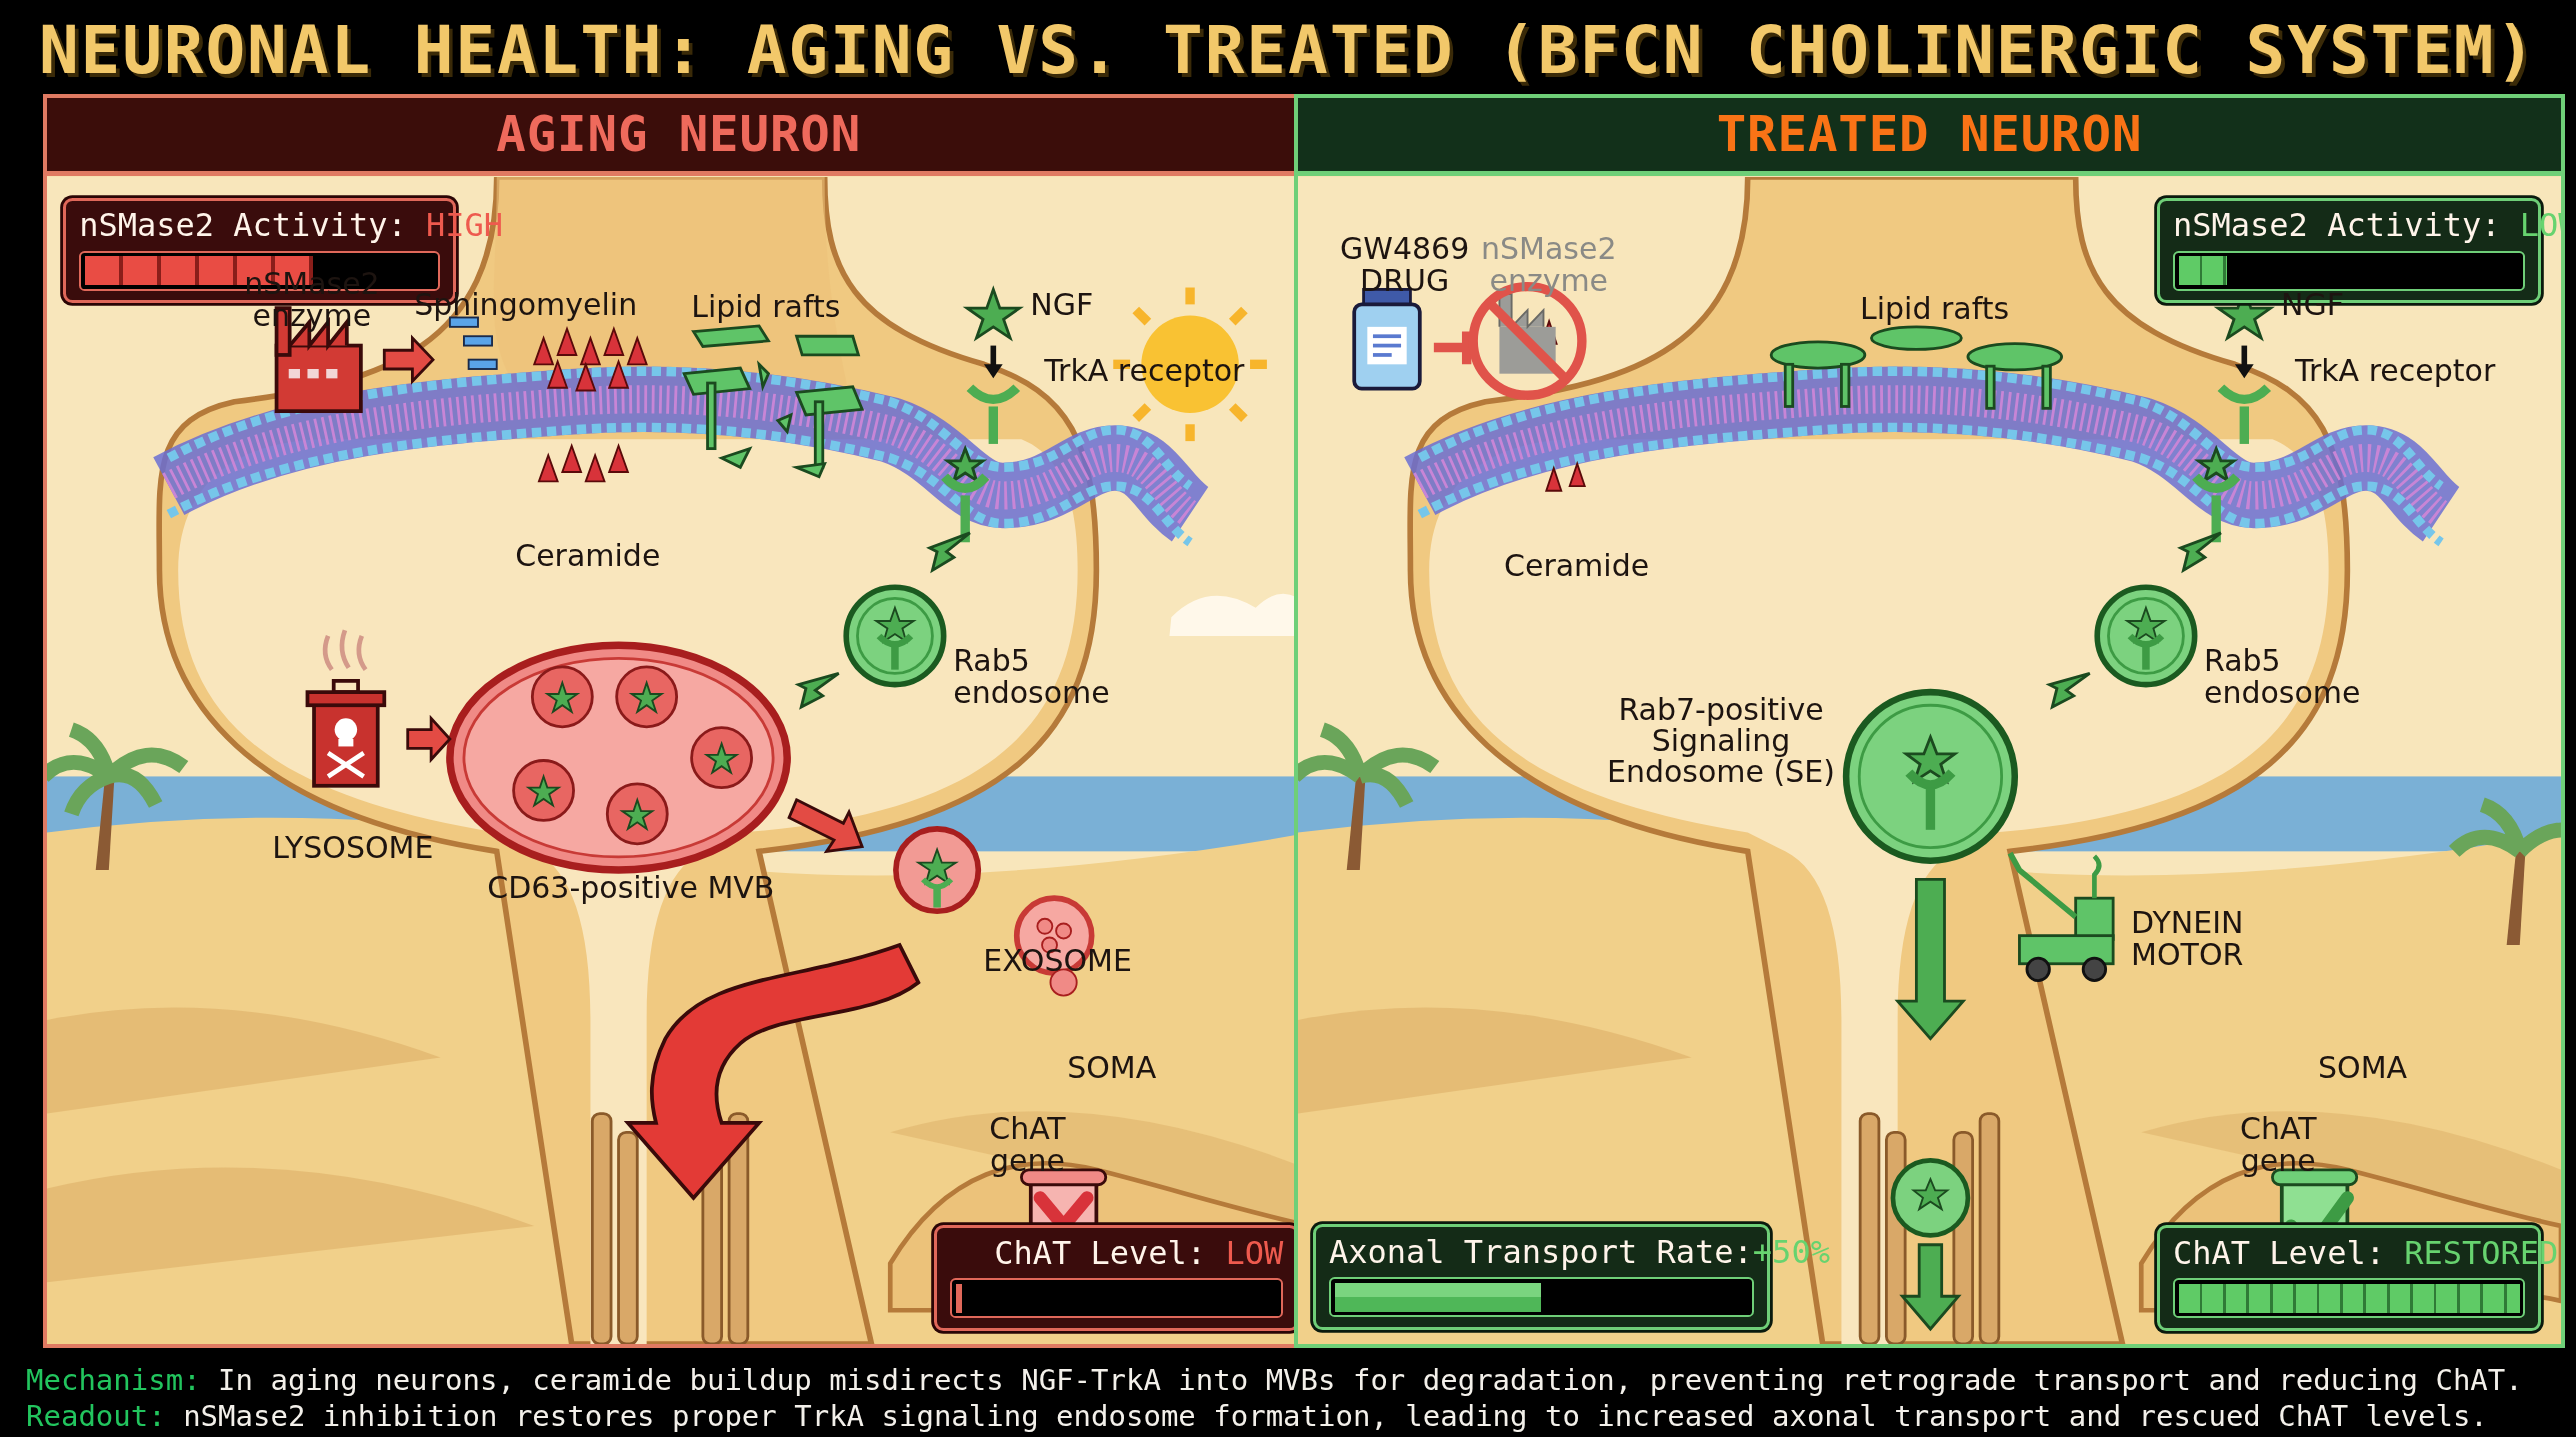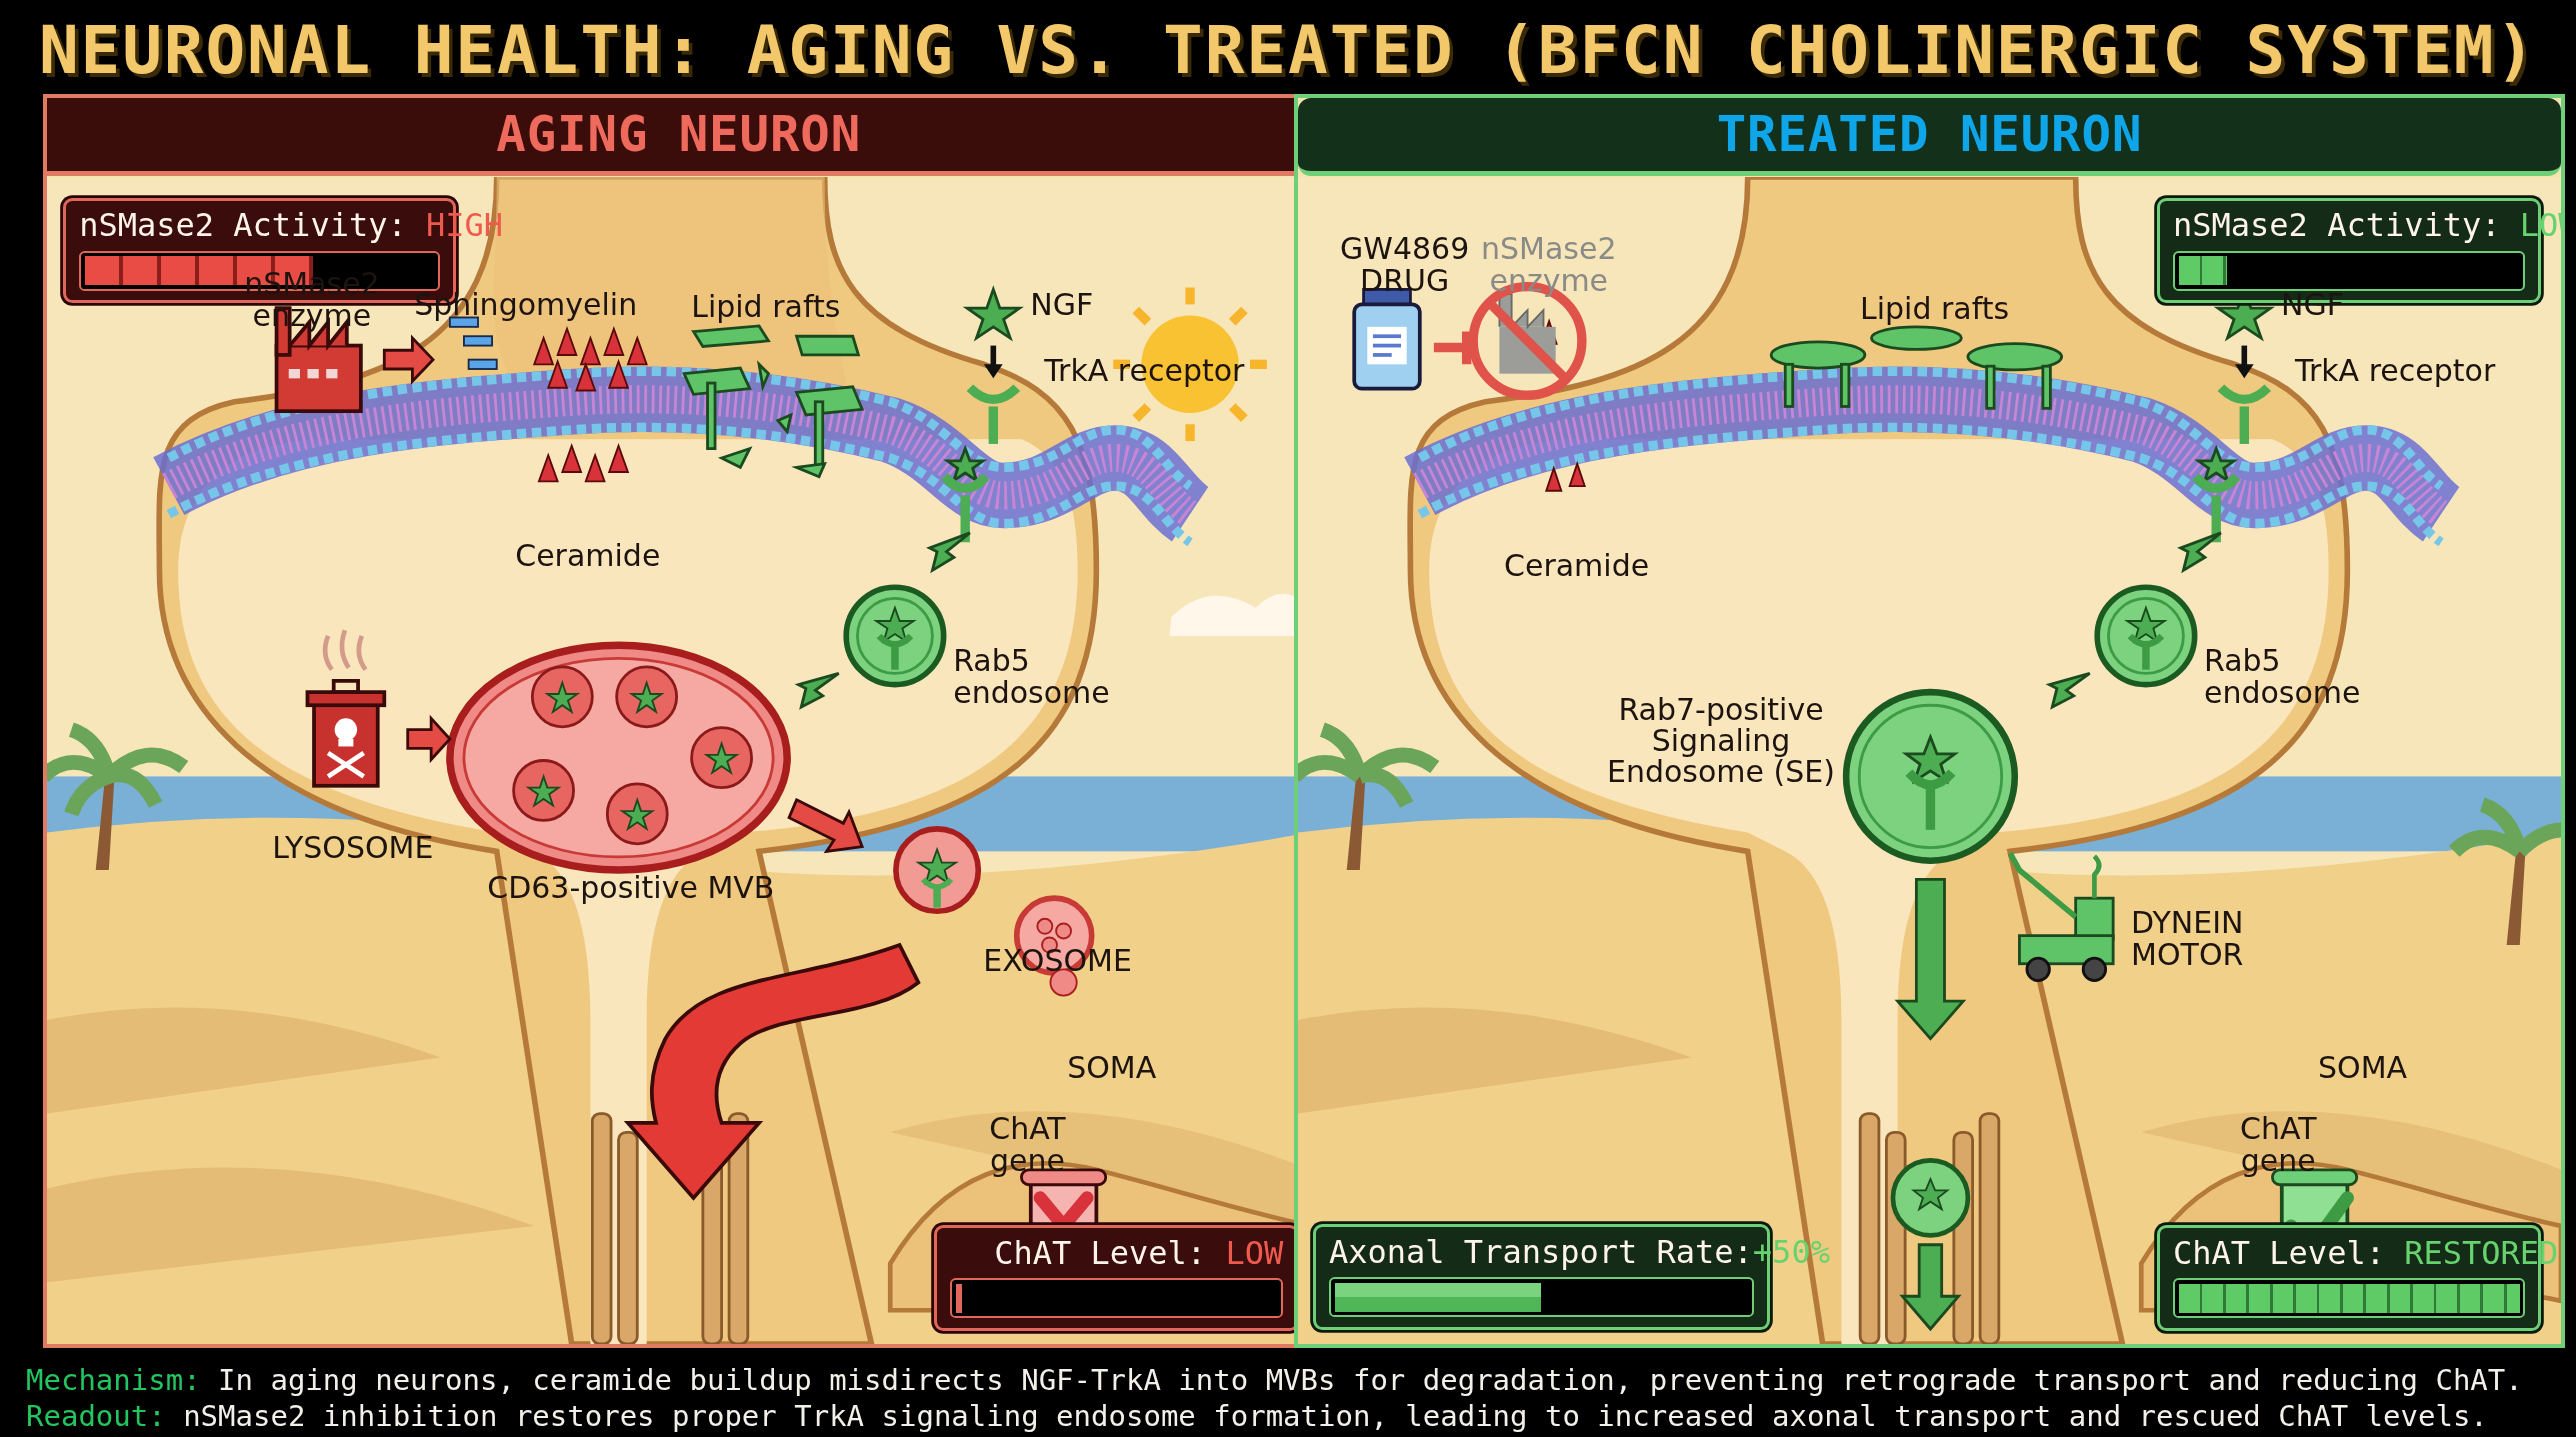--- a/index.html
+++ b/index.html
@@ -3,21 +3,21 @@
 <meta charset="utf-8">
 <style>
   html,body{margin:0;padding:0;background:#000;}
   body{width:2576px;height:1438px;position:relative;overflow:hidden;font-family:"DejaVu Sans Mono","Liberation Mono",monospace;}
   .title{position:absolute;left:0;top:13px;width:2576px;text-align:center;color:#f2c86a;font-family:"DejaVu Sans Mono",monospace;font-weight:bold;font-size:66px;letter-spacing:1.9px;line-height:75px;text-shadow:3.7px 3.7px 0 #3a2a08;}
   .panel{position:absolute;top:94px;height:1254px;box-sizing:border-box;overflow:hidden;}
   .panel.aging{left:11.2px;width:1271px;border:4.7px solid #e07a62;background:#f7e2b2;margin-left:32px;}
   .panel.treated{left:1294px;width:1271px;border:4.7px solid #6fcf78;background:#f7e2b2;}
   .panel-head{position:absolute;left:0;top:0;right:0;height:73px;text-align:center;font-weight:bold;font-size:49px;line-height:73px;letter-spacing:0.9px;}
   .aging .panel-head{background:#3b0d0a;color:#ee6a5c;border-bottom:5.6px solid #e07a62;}
-  .treated .panel-head{background:#12301a;color:#0ea5e9;border-bottom:5.6px solid #6fcf78;border-radius:13px;}
+  .treated .panel-head{background:#12301a;color:#f97316;border-bottom:5.6px solid #6fcf78;}
   .scene{position:absolute;left:0;top:79px;right:0;bottom:0;}
   svg.bg{position:absolute;left:0;top:0;width:100%;height:100%;}
   .lbl{position:absolute;font-family:"DejaVu Sans","Liberation Sans",sans-serif;font-weight:normal;color:#1d1410;font-size:30px;line-height:32px;text-align:center;white-space:nowrap;}
   .lbl.gray{color:#8a8a86;}
   .hud{position:absolute;box-sizing:border-box;border:3.7px solid;border-radius:9.4px;padding:5.6px 13px 9.4px 13px;}
   .hud.red{background:#3a0c0c;border-color:#e0685a;box-shadow:0 0 0 2.8px #2a0505;}
   .hud.green{background:#142b17;border-color:#6fcf78;box-shadow:0 0 0 2.8px #0b1a0d;}
   .hud .hud-text{font-family:"DejaVu Sans Mono",monospace;font-size:32px;color:#fff4ea;line-height:39px;white-space:nowrap;}
   .hud.red .val{color:#ee5a4e;}
   .hud.green .val{color:#67d36f;}

